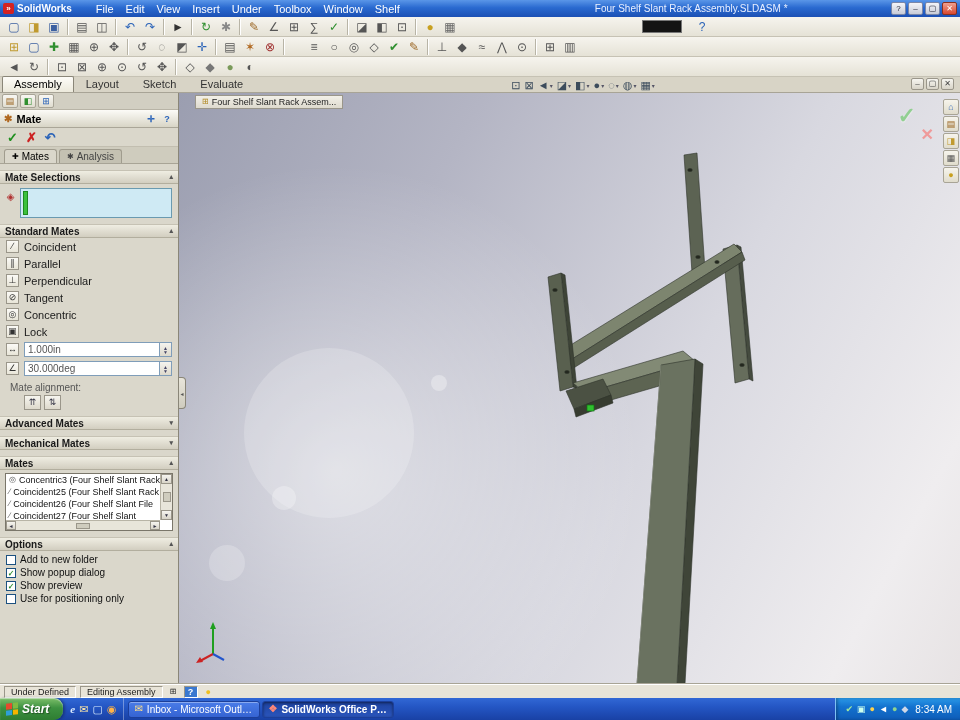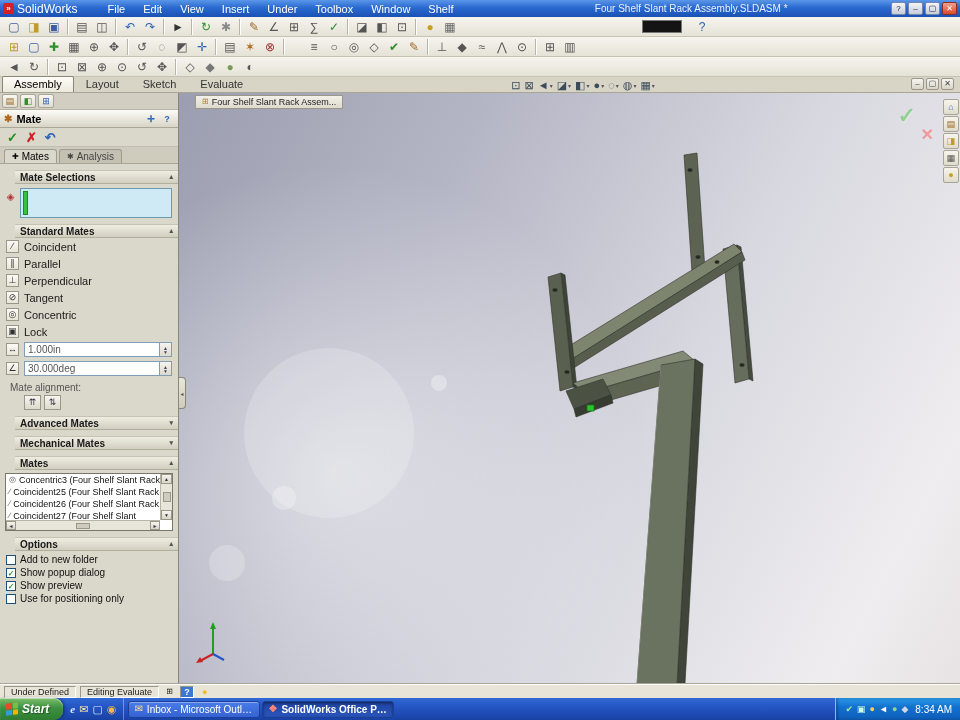--- a/index.html
+++ b/index.html
@@ -5,21 +5,21 @@
   * { box-sizing: border-box; margin: 0; padding: 0; }
   html,body { width:960px; height:720px; overflow:hidden; }
   body { position:relative; font-family:"Liberation Sans", sans-serif; font-size:11px; background:#d6d3ce; user-select:none; }
 
   
   #titlebar { position:absolute; top:0; left:0; right:0; height:17px;
     background:linear-gradient(#5a96e8,#2a6ad0 45%,#1c50b4); display:flex; align-items:center;
     color:#fff; padding:0 3px; z-index:20; }
   .logo-ic { width:11px; height:11px; background:#d42222; border-radius:2px; margin-right:3px;
     color:#fff; font-size:8px; font-weight:bold; display:flex; align-items:center; justify-content:center; }
-  .logo-tx { font-weight:normal; font-size:12px; margin-right:24px; }
+  .logo-tx { font-weight:bold; font-size:10px; margin-right:18px; }
   .menu-item { padding:1px 6px; font-size:11px; cursor:default; }
   #tb-title { position:absolute; left:72%; transform:translateX(-50%); font-size:10px; color:#eaf0ff; white-space:nowrap; }
   #tbctrls { margin-left:auto; display:flex; gap:2px; }
   .tbc { width:15px; height:13px; background:linear-gradient(#f4f4f8,#c8ccd8); border:1px solid #7a86a8;
     border-radius:2px; color:#223; font-size:8px; display:flex; align-items:center; justify-content:center; }
   .tbc.close { background:linear-gradient(#f0a090,#d84830); color:#fff; border-color:#8a3020; }
 
   
   .toolbar { position:absolute; left:0; right:0; height:20px; padding-left:4px;
     background:linear-gradient(#f6f4ee,#e5e2d6); border-bottom:1px solid #c6c2b4;
@@ -69,21 +69,21 @@
   .okb { display:flex; align-items:center; justify-content:center; }
   .okb .g { font-size:13px; font-weight:bold; line-height:1; }
   .pm-tabs { height:17px; display:flex; align-items:flex-end; gap:2px; padding:2px 4px 0;
     background:#cfccbe; border-bottom:1px solid #a8a496; }
   .pmtab { display:flex; align-items:center; gap:3px; padding:1px 7px; font-size:10px;
     background:#c4c1b2; border:1px solid #a09c8e; border-bottom:none; border-radius:3px 3px 0 0; color:#444; }
   .pmtab.active { background:#dad7cb; color:#000; }
   .pmtab .ti { font-size:8px; line-height:1; }
   .sec-hdr { height:14px; margin-top:6px; display:flex; align-items:center; justify-content:space-between;
     padding:0 5px; background:linear-gradient(#efede2,#d2cec0); border-top:1px solid #c6c2b4;
-    border-bottom:1px solid #b2ae9e; font-size:10px; font-weight:bold; color:#1a1a1a;margin-left:15px; }
+    border-bottom:1px solid #b2ae9e; font-size:10px; font-weight:bold; color:#1a1a1a; }
   .sec-hdr .chev { font-size:7px; color:#555; }
   .sel-area { display:flex; gap:3px; padding:4px 6px 0 4px; align-items:flex-start; }
   .sel-ic { width:13px; text-align:center; padding-top:4px; font-size:10px; line-height:1; }
   .sel-box { flex:1; height:30px; background:#cfeaf4; border:1px solid #6a9ab0; display:flex; padding:2px; }
   .sel-green { width:5px; height:100%; background:#3cc13c; border:1px solid #1e8a1e; }
   .mate-row { height:17px; display:flex; align-items:center; gap:5px; padding:0 6px; }
   .mate-ic { width:13px; height:13px; border:1px solid #9a968a; background:linear-gradient(#fbfaf6,#e8e5d8);
     display:flex; align-items:center; justify-content:center; }
   .mate-ic .g { font-size:9px; color:#333; line-height:1; }
   .mate-lb { font-size:11px; color:#1a1a1a; }
@@ -179,21 +179,21 @@
     box-shadow:inset 2px 0 3px rgba(0,0,0,.25); color:#fff; }
   .tri { font-size:9px; line-height:1; }
   #tray-time { font-size:10px; margin-left:3px; }
 </style>
 </head>
 <body>
 
 <div id="titlebar">
   <span class="logo-ic">»</span>
   <span class="logo-tx">SolidWorks</span>
-  <nav id="menubar" style="display: flex; gap: 6px;">
+  <nav id="menubar" style="display: flex;">
       <span class="menu-item">File</span>
       <span class="menu-item">Edit</span>
       <span class="menu-item">View</span>
       <span class="menu-item">Insert</span>
       <span class="menu-item">Under</span>
       <span class="menu-item">Toolbox</span>
       <span class="menu-item">Window</span>
       <span class="menu-item">Shelf</span>
     </nav>
   <span id="tb-title">Four Shelf Slant Rack Assembly.SLDASM *</span>
@@ -630,21 +630,21 @@
           <div class="mli">
             <span class="mli-ic">◎</span>
             <span class="mli-tx">Concentric3 (Four Shelf Slant Rack F</span>
           </div>
           <div class="mli">
             <span class="mli-ic">∕</span>
             <span class="mli-tx">Coincident25 (Four Shelf Slant Rack</span>
           </div>
           <div class="mli">
             <span class="mli-ic">∕</span>
-            <span class="mli-tx">Coincident26 (Four Shelf Slant Rack</span>
+            <span class="mli-tx">Coincident26 (Four Shelf Slant File</span>
           </div>
           <div class="mli">
             <span class="mli-ic">∕</span>
             <span class="mli-tx">Coincident27 (Four Shelf Slant</span>
           </div>
         </div>
       <div class="vsb">
         <span class="sa">▲</span>
         <span class="thumbv"></span>
         <span class="sa">▼</span>
@@ -756,21 +756,21 @@
       <polygon points="22,4 19,11 25,11" fill="#1f9f1f"></polygon>
       <line x1="22" y1="36" x2="9" y2="43" stroke="#cc2222" stroke-width="2"></line>
       <polygon points="5,45 12,44 9,39" fill="#cc2222"></polygon>
       <line x1="22" y1="36" x2="33" y2="42" stroke="#2255cc" stroke-width="2"></line>
     </svg>
   </div>
 </div>
 
 <div id="statusbar">
   <span class="sb-box">Under Defined</span>
-  <span class="sb-box">Editing Evaluate</span>
+  <span class="sb-box">Editing Assembly</span>
   <span class="sb-ic">⊞</span>
   <span class="sb-box sb-help">?</span>
   <span class="sb-ic sb-bulb">●</span>
 </div>
 
 <div id="taskbar">
   <div id="startbtn">
     <span class="winflag">
       <span style="background:#e64a2e;"></span>
         <span style="background:#7fbb42;"></span>

